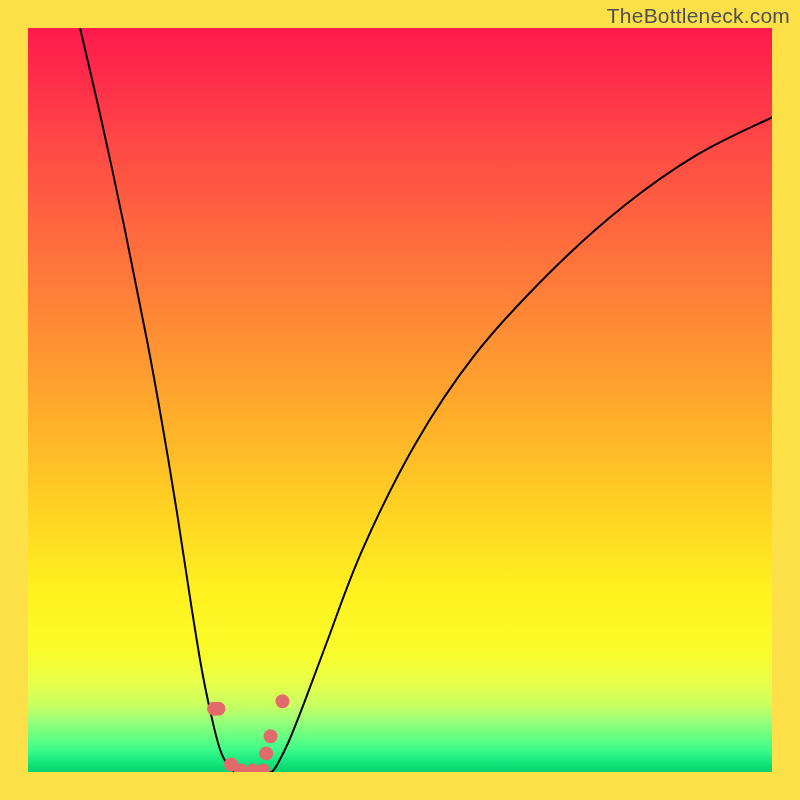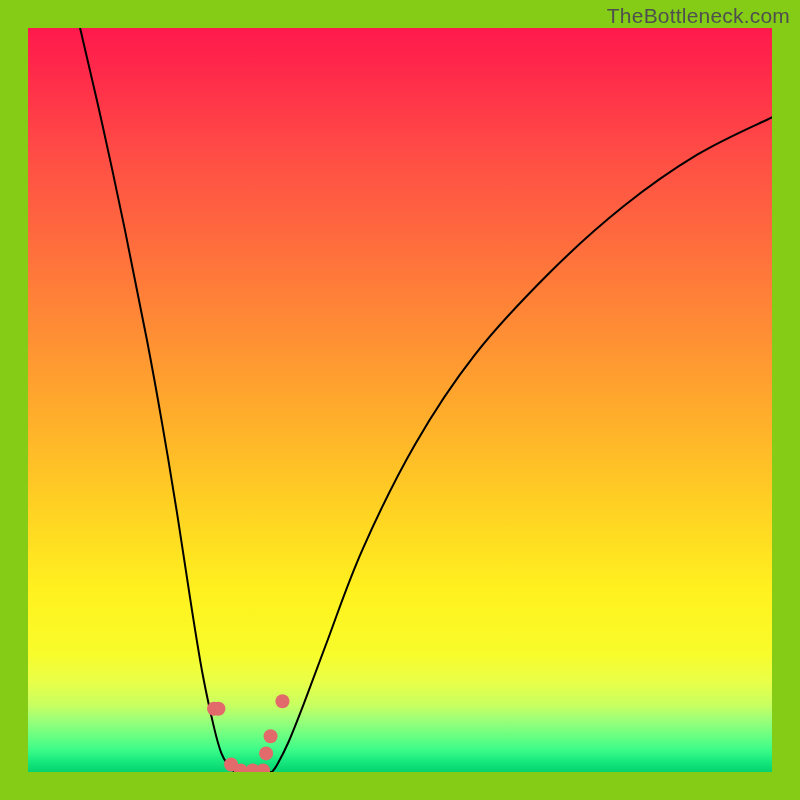--- a/index.html
+++ b/index.html
@@ -10,21 +10,21 @@
     background: #000;
     overflow: hidden;
     font-family: Arial, Helvetica, sans-serif;
   }
   .frame {
     position: absolute;
     left: 0;
     top: 0;
     width: 800px;
     height: 800px;
-    background: #84cc16;
+    background: #fde047;
   }
   .plot-area {
     position: absolute;
     left: 28px;
     top: 28px;
     width: 744px;
     height: 744px;
     
     background: linear-gradient(
       to bottom,

